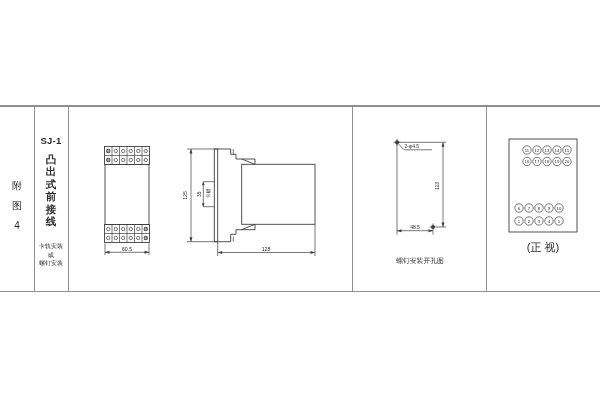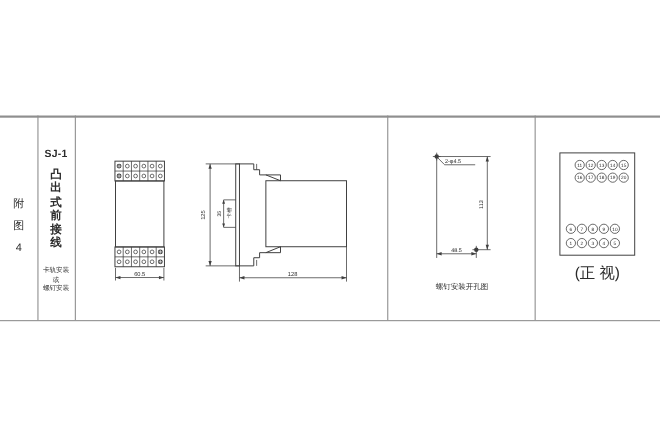--- a/index.html
+++ b/index.html
@@ -11,21 +11,21 @@
   .vline{position:absolute;width:1.3px;background:#8f8f8f;top:105px;height:186px;}
   .cell-text{position:absolute;text-align:center;}
   .char-stack div{text-align:center;}
   .fig-chars{left:0;top:176px;width:34px;font-size:10px;line-height:20px;}
   .model{left:34px;top:135px;width:34px;font-size:9.5px;font-weight:bold;letter-spacing:0.2px;}
   .type-chars{left:34px;top:153px;width:34px;font-size:10.5px;line-height:12.4px;font-weight:bold;}
   .mount{left:33px;top:242px;width:36px;font-size:6px;line-height:8.6px;}
   .drawing{position:absolute;}
   .caption{position:absolute;text-align:center;}
   .drill-caption{left:378px;top:256px;width:84px;font-size:6.8px;}
-  .terminal-caption{left:499px;top:240px;width:88px;font-size:14px;}
+  .terminal-caption{left:499px;top:240px;width:88px;font-size:11px;}
   svg{display:block;}
   svg .ln{stroke:#3f3f3f;stroke-width:0.9;fill:none;}
   svg .thin{stroke:#3f3f3f;stroke-width:0.7;fill:none;}
   svg .fillshape{fill:#3f3f3f;stroke:none;}
   svg .whiteln{stroke:#fdfdfd;stroke-width:0.6;fill:none;}
   svg text{fill:#2b2b2b;font-family:"Liberation Sans","DejaVu Sans",sans-serif;}
   svg .dim{font-size:5.2px;}
   svg .dimsmall{font-size:4.8px;}
   svg .term-num{font-size:4.3px;}
   svg .holelbl{font-size:5px;}

